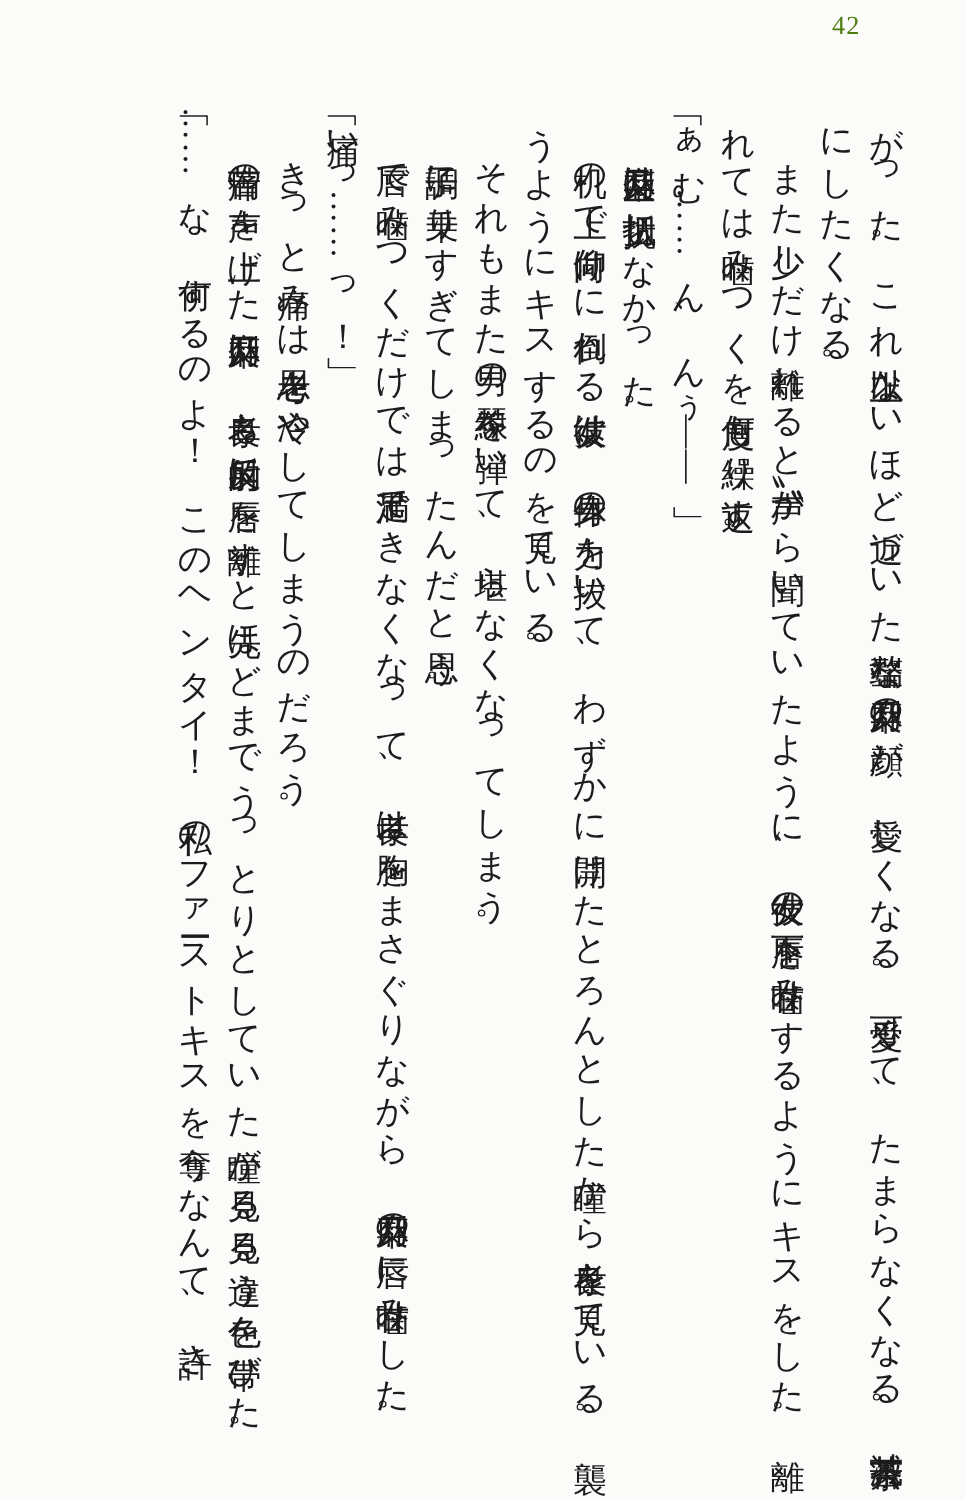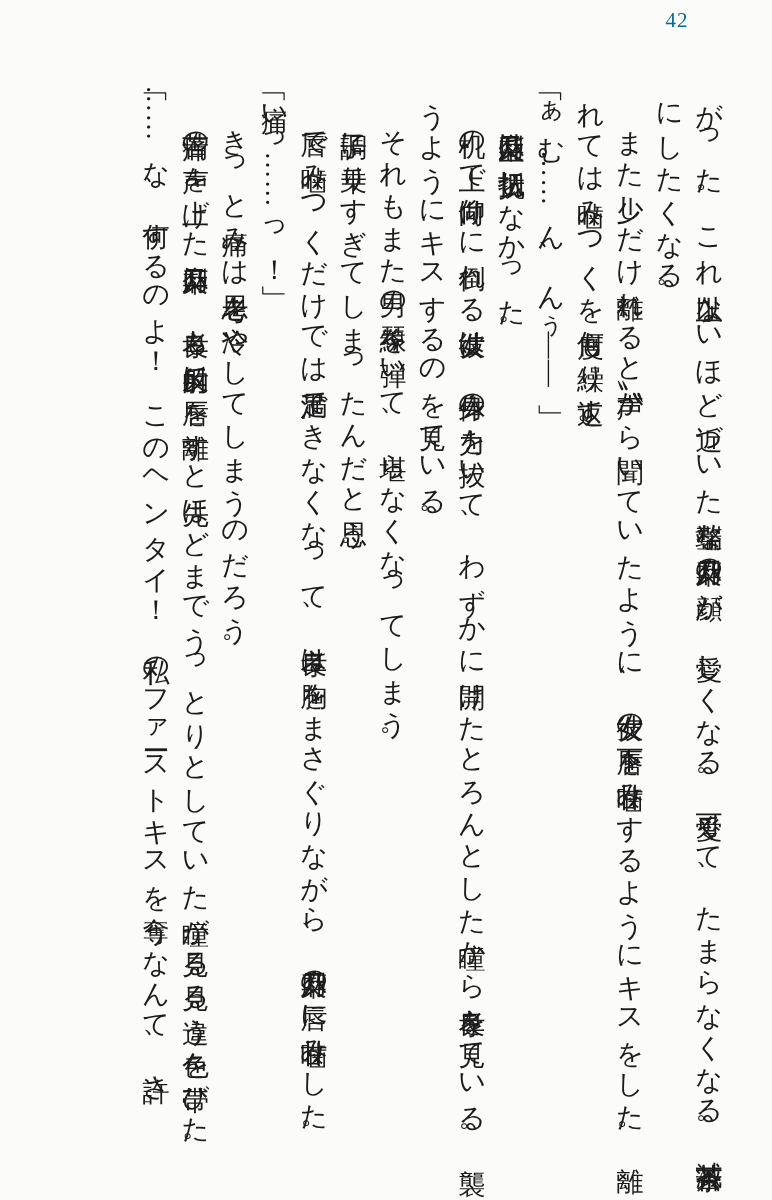--- a/index.html
+++ b/index.html
@@ -19,21 +19,21 @@
     background: #fbfbf9;
     overflow: hidden;
   }
   .page-number {
     position: absolute;
     top: 8px;
     left: 654px;
     width: 46px;
     text-align: center;
     font-size: 21px;
-    color: #0369a1;
+    color: #4d7c0f;
     letter-spacing: 1px;
   }
   .text-area {
     position: absolute;
     top: 84px;
     right: 44px;
     width: 676px;
     height: 1078px;
     writing-mode: vertical-rl;
     text-orientation: mixed;

